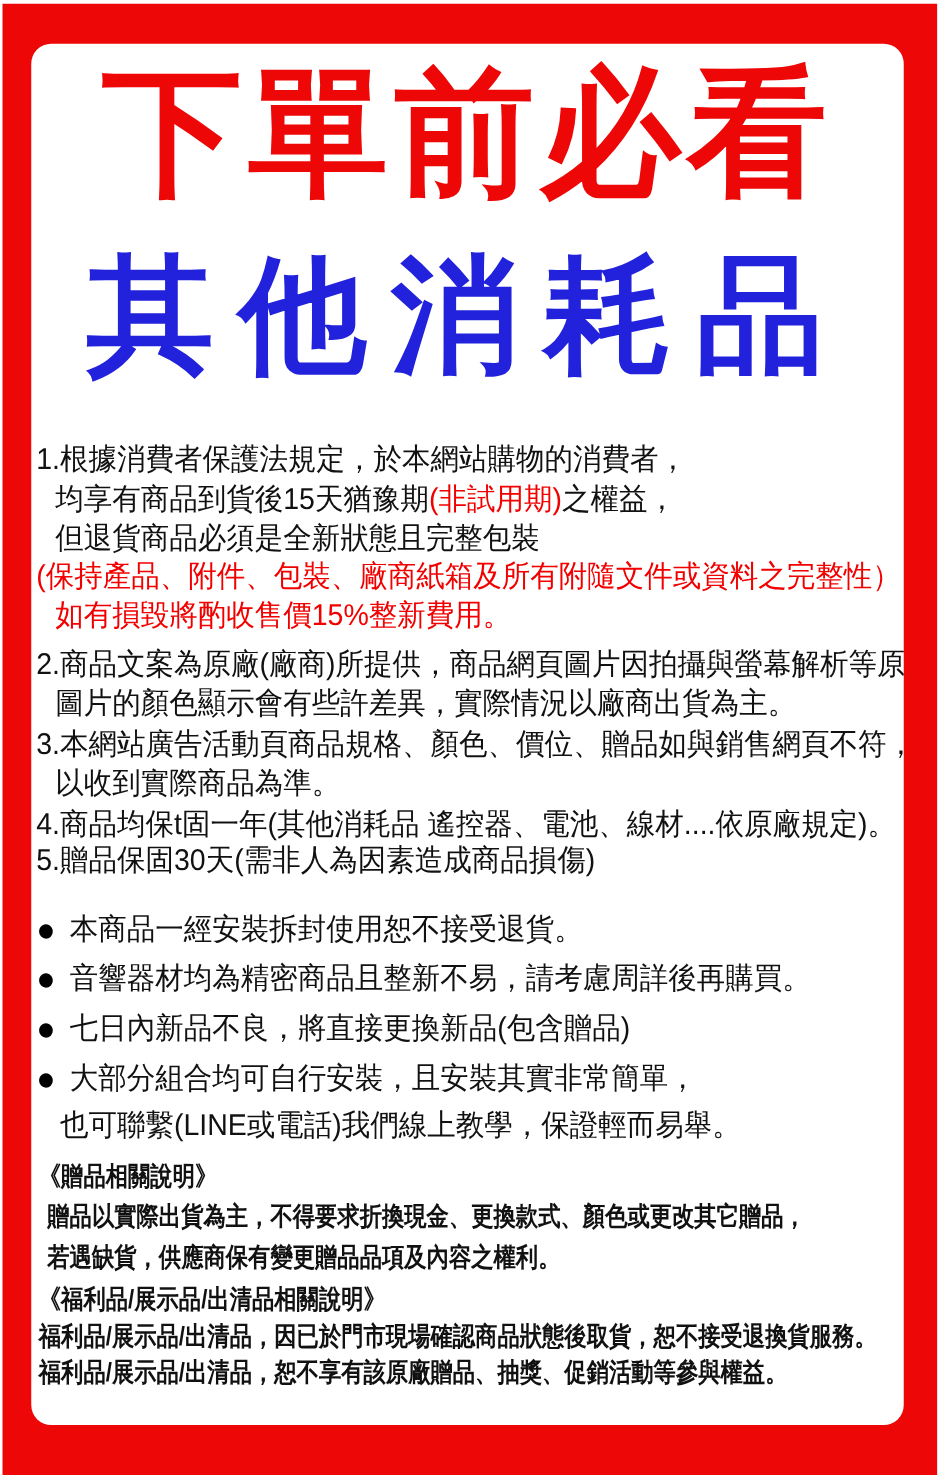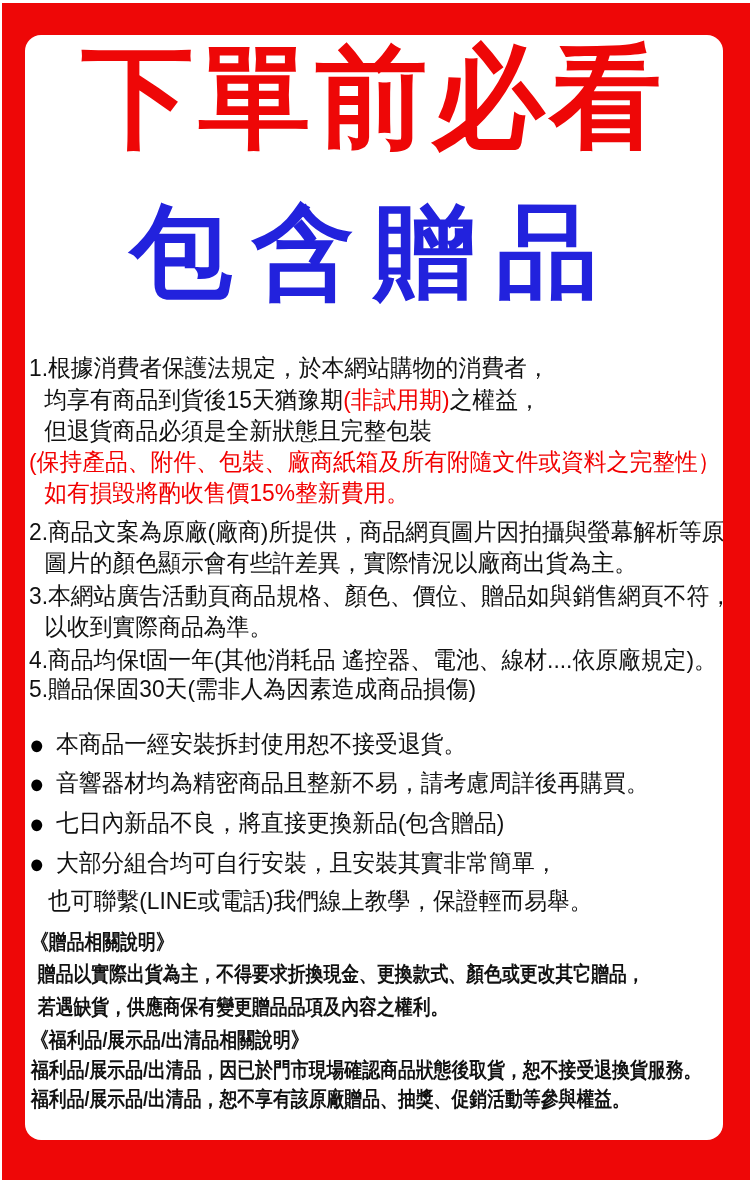--- a/index.html
+++ b/index.html
@@ -14,21 +14,21 @@
   }
   
   .card {
     position:absolute; left:25px; top:35px; width:698px; height:1105px;
     background:#ffffff; border-radius:16px; overflow:hidden;
   }
   .title {
     position:absolute; left:0; width:100%; text-align:center;
     font-weight:900; white-space:nowrap;
   }
-  .title-red  { top:8px;   font-size:112px; line-height:128px; color:#ee0707; letter-spacing:5px;font-family:Liberation Mono, monospace; }
+  .title-red  { top:8px;   font-size:112px; line-height:128px; color:#ee0707; letter-spacing:5px; }
   .title-blue { top:158px; font-size:102px; line-height:118px; color:#2222dd; letter-spacing:20px; }
   .ln {
     position:absolute; left:4px; width:694px;
     font-size:24px; line-height:30px; color:#111111;
     white-space:nowrap; transform-origin:0 50%; transform:scaleX(.95);
   }
   .red  { color:#f20000; }
   .ind  { padding-left:16px; }   
   .ind2 { padding-left:20px; }   
   .ind3 { padding-left:8px; }    
@@ -42,21 +42,21 @@
   }
 </style>
 </head>
 <body>
 
 <div class="page">
   <div class="frame"></div>
   <div class="card">
 
     <div class="title title-red">下單前必看</div>
-    <div class="title title-blue">包含贈品</div>
+    <div class="title title-blue">其他消耗品</div>
 
     <div class="ln" style="top:318px">
       <span>1.根據消費者保護法規定，於本網站購物的消費者，</span>
     </div>
     <div class="ln ind" style="top:350px">
       <span>均享有商品到貨後15天猶豫期</span><span class="red">(非試用期)</span><span>之權益，</span>
     </div>
     <div class="ln ind" style="top:381px">
       <span>但退貨商品必須是全新狀態且完整包裝</span>
     </div>

